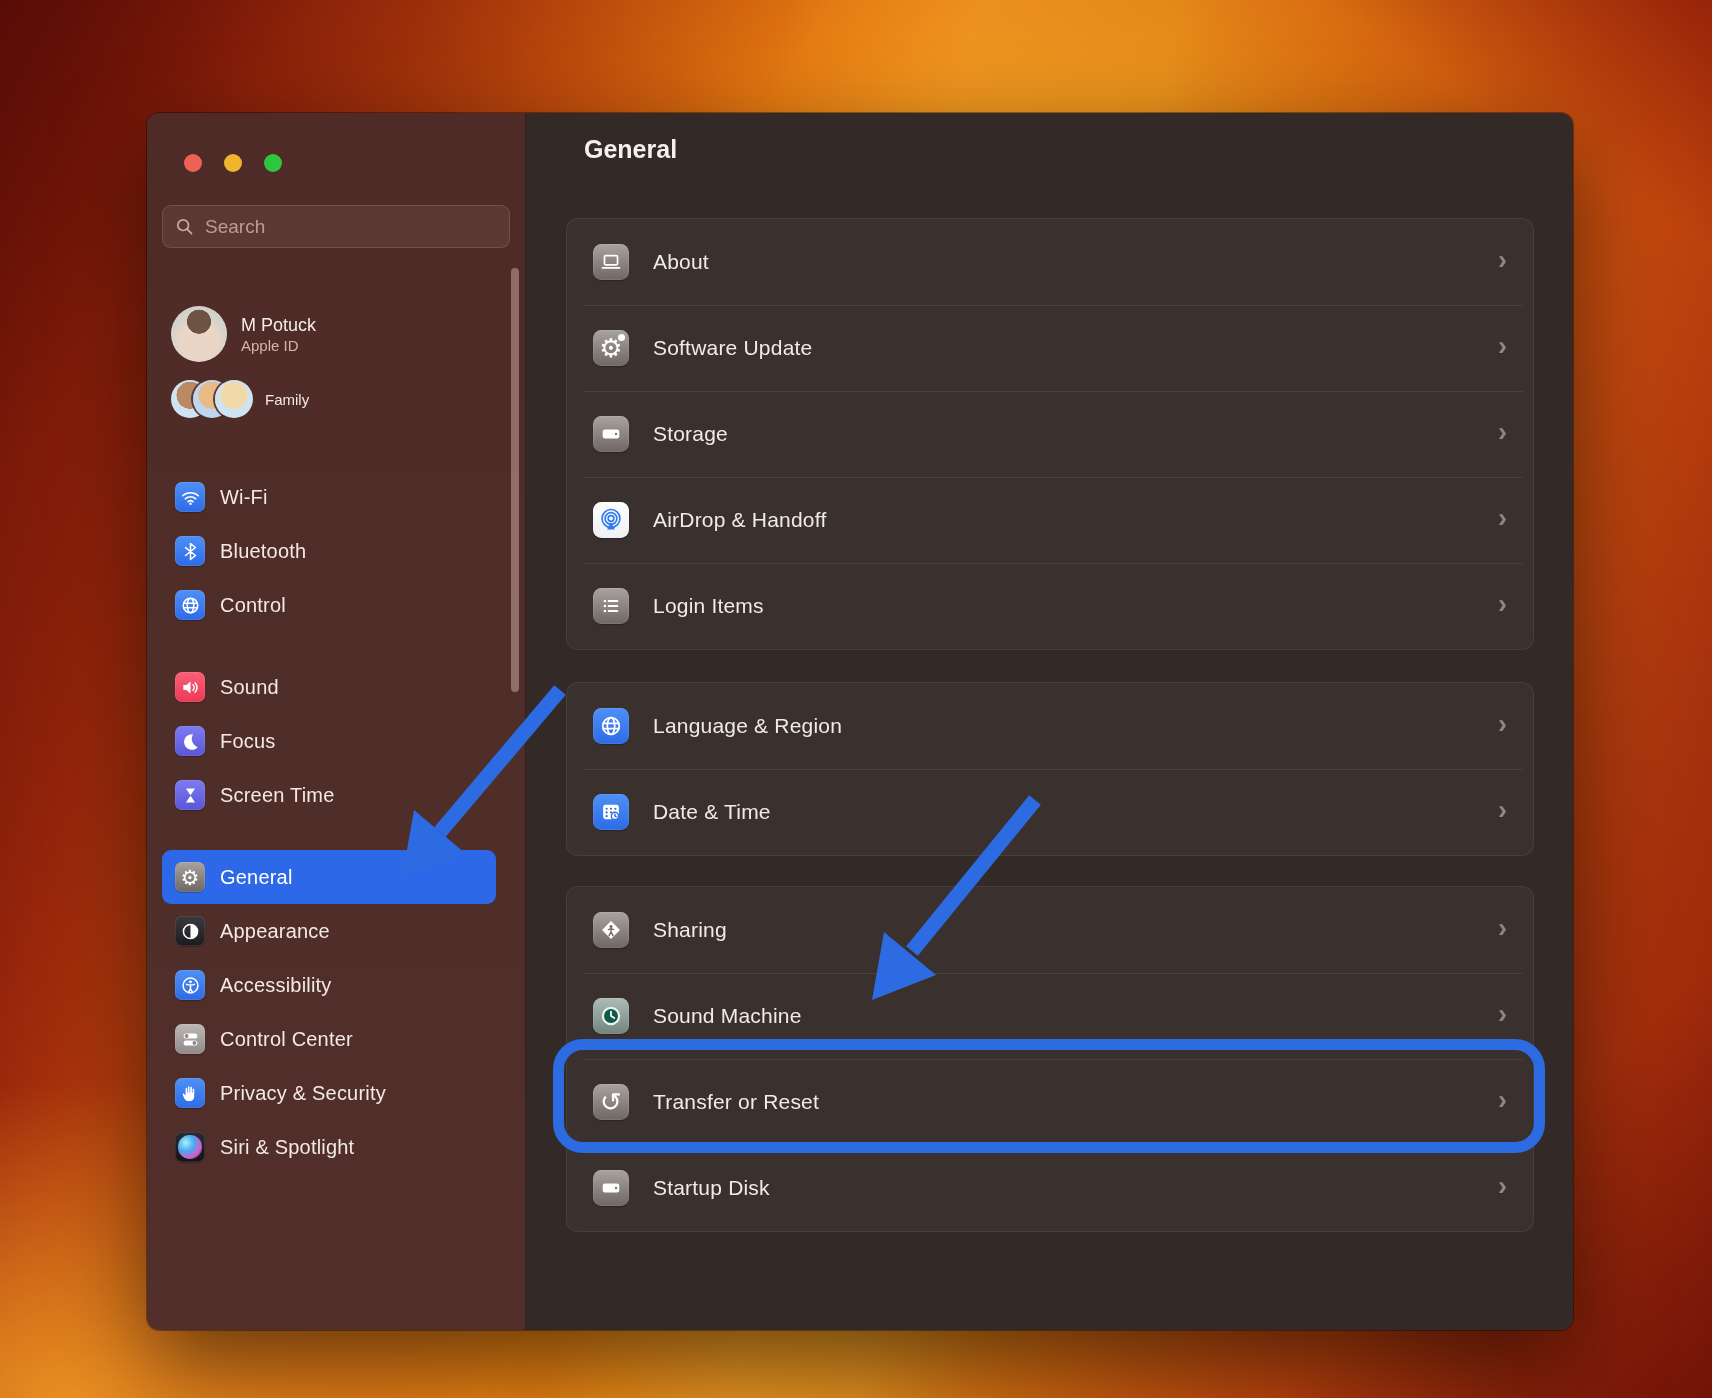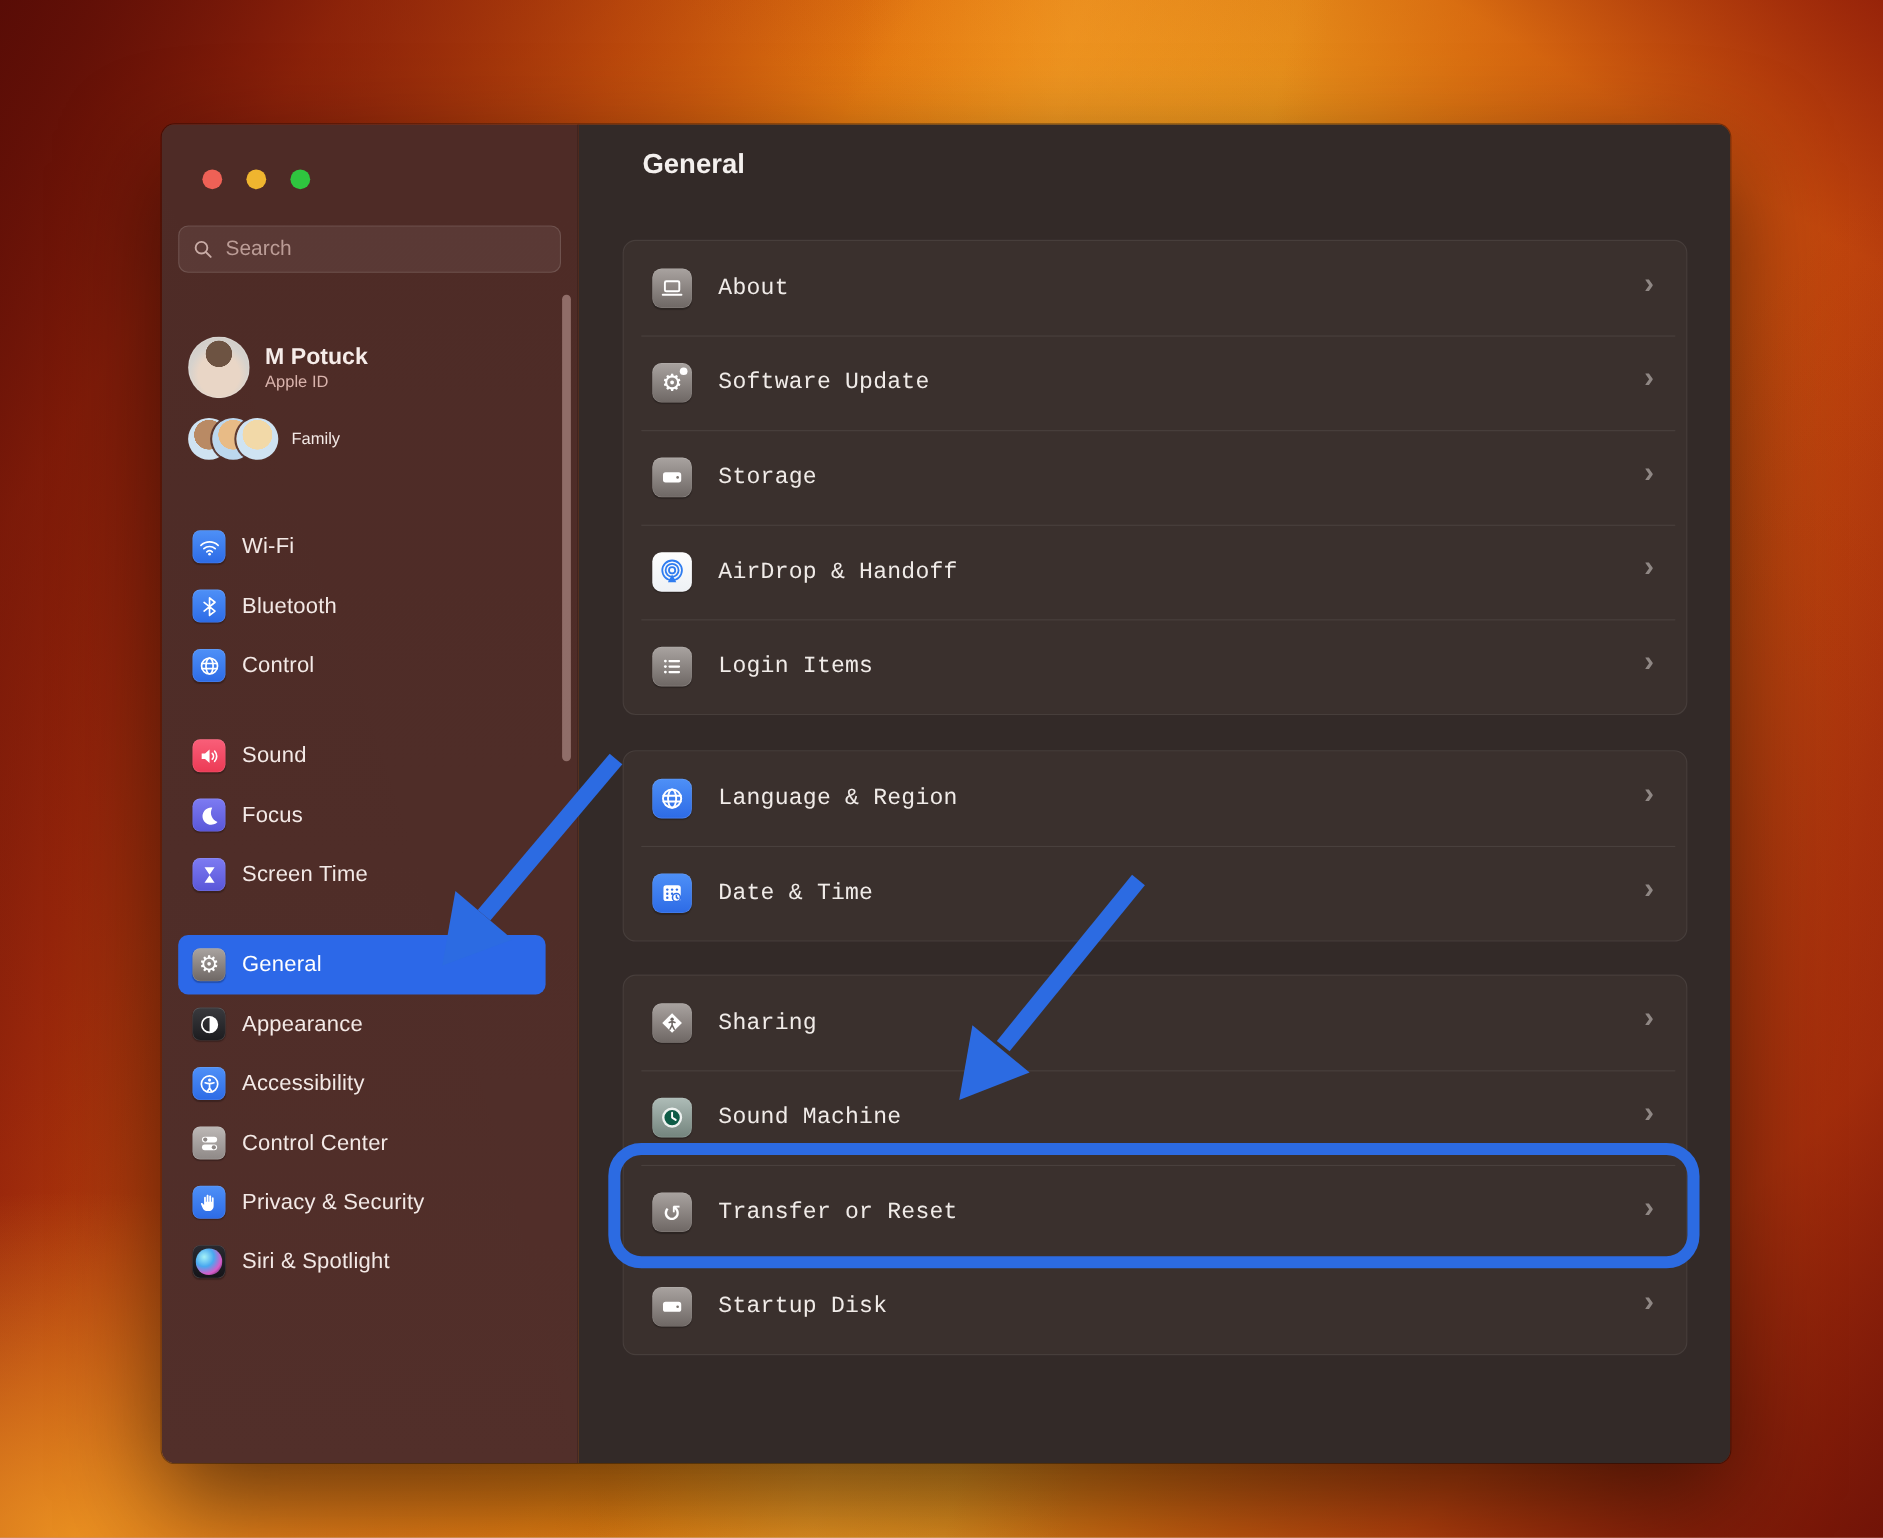--- a/index.html
+++ b/index.html
@@ -42,21 +42,21 @@
     font-family:"Liberation Sans",sans-serif;font-size:19px;color:#f0e4e1;
   }
   .searchbox input::placeholder{color:#bb9c96;}
   .profile{position:absolute;left:24px;top:193px;right:15px;display:flex;align-items:center;}
   .avatar{
     width:56px;height:56px;border-radius:50%;flex:0 0 56px;
     background:radial-gradient(circle at 50% 28%,#6d5342 0 24%,rgba(0,0,0,0) 25%),
                radial-gradient(circle at 50% 62%,#e9d6c6 0 42%,#d6d2cd 60%,#c9c5c0 100%);
     box-shadow:inset 0 0 0 1px rgba(255,255,255,.15);
   }
-  .profile-name{font-size:21px;font-weight:700;color:#f6ece9;line-height:1.25;}
+  .profile-name{font-size:18px;font-weight:400;color:#f6ece9;line-height:1.25;}
   .profile-sub{font-size:15px;color:#d9b3ac;}
   .profile-text{margin-left:14px;}
   .family{position:absolute;left:24px;top:263px;right:15px;height:46px;display:flex;align-items:center;}
   .fam-avatars{position:relative;width:82px;height:40px;flex:0 0 82px;}
   .fam-avatars i{position:absolute;top:1px;width:38px;height:38px;border-radius:50%;box-shadow:0 0 0 2px rgba(80,45,40,.9);}
   .fam-avatars i:nth-child(1){left:0;background:radial-gradient(circle at 50% 40%,#b98a64 0 45%,#cfe3f2 46%);}
   .fam-avatars i:nth-child(2){left:22px;background:radial-gradient(circle at 50% 40%,#e8bb86 0 45%,#bcd7ee 46%);}
   .fam-avatars i:nth-child(3){left:44px;background:radial-gradient(circle at 50% 40%,#f2d9a8 0 45%,#cfe3f2 46%);}
   .family-label{font-size:15px;color:#f3e9e6;margin-left:12px;}
   .nav{position:absolute;left:15px;right:29px;top:357px;}
@@ -86,21 +86,21 @@
   .m-tile .glyph{font-size:26px;}
   .badge{position:absolute;top:4px;right:4px;width:7px;height:7px;border-radius:50%;background:#fff;}
   .siri-orb{display:block;width:78%;height:78%;border-radius:50%;
     background:radial-gradient(circle at 32% 32%,#a5f2f6,#49a8f0 38%,#d75cc8 68%,#1d1440 100%);}
   
   .main{flex:1;position:relative;background:#332a28;}
   .main-title{position:absolute;left:58px;top:22px;font-size:25px;font-weight:700;color:#f4f0ee;}
   .cards{position:absolute;left:40px;top:105px;width:968px;}
   .card{
     background:#3a302d;border:1px solid rgba(255,255,255,.07);border-radius:12px;
-    box-sizing:border-box;overflow:hidden;font-family:Liberation Mono, monospace;
+    box-sizing:border-box;overflow:hidden;
   }
   .card + .card{margin-top:12px;}
   .card.gap32{margin-bottom:32px;}
   .card.gap30{margin-bottom:30px;}
   .row{height:86px;display:flex;align-items:center;padding:0 26px;position:relative;cursor:default;}
   .row + .row::before{
     content:"";position:absolute;left:16px;right:10px;top:0;height:1px;background:rgba(255,255,255,.08);
   }
   .row-label{font-size:21px;color:#f0ebe8;margin-left:24px;letter-spacing:.2px;}
   .chev{margin-left:auto;font-size:27px;font-weight:600;color:#8f8784;line-height:1;padding-bottom:4px;}

